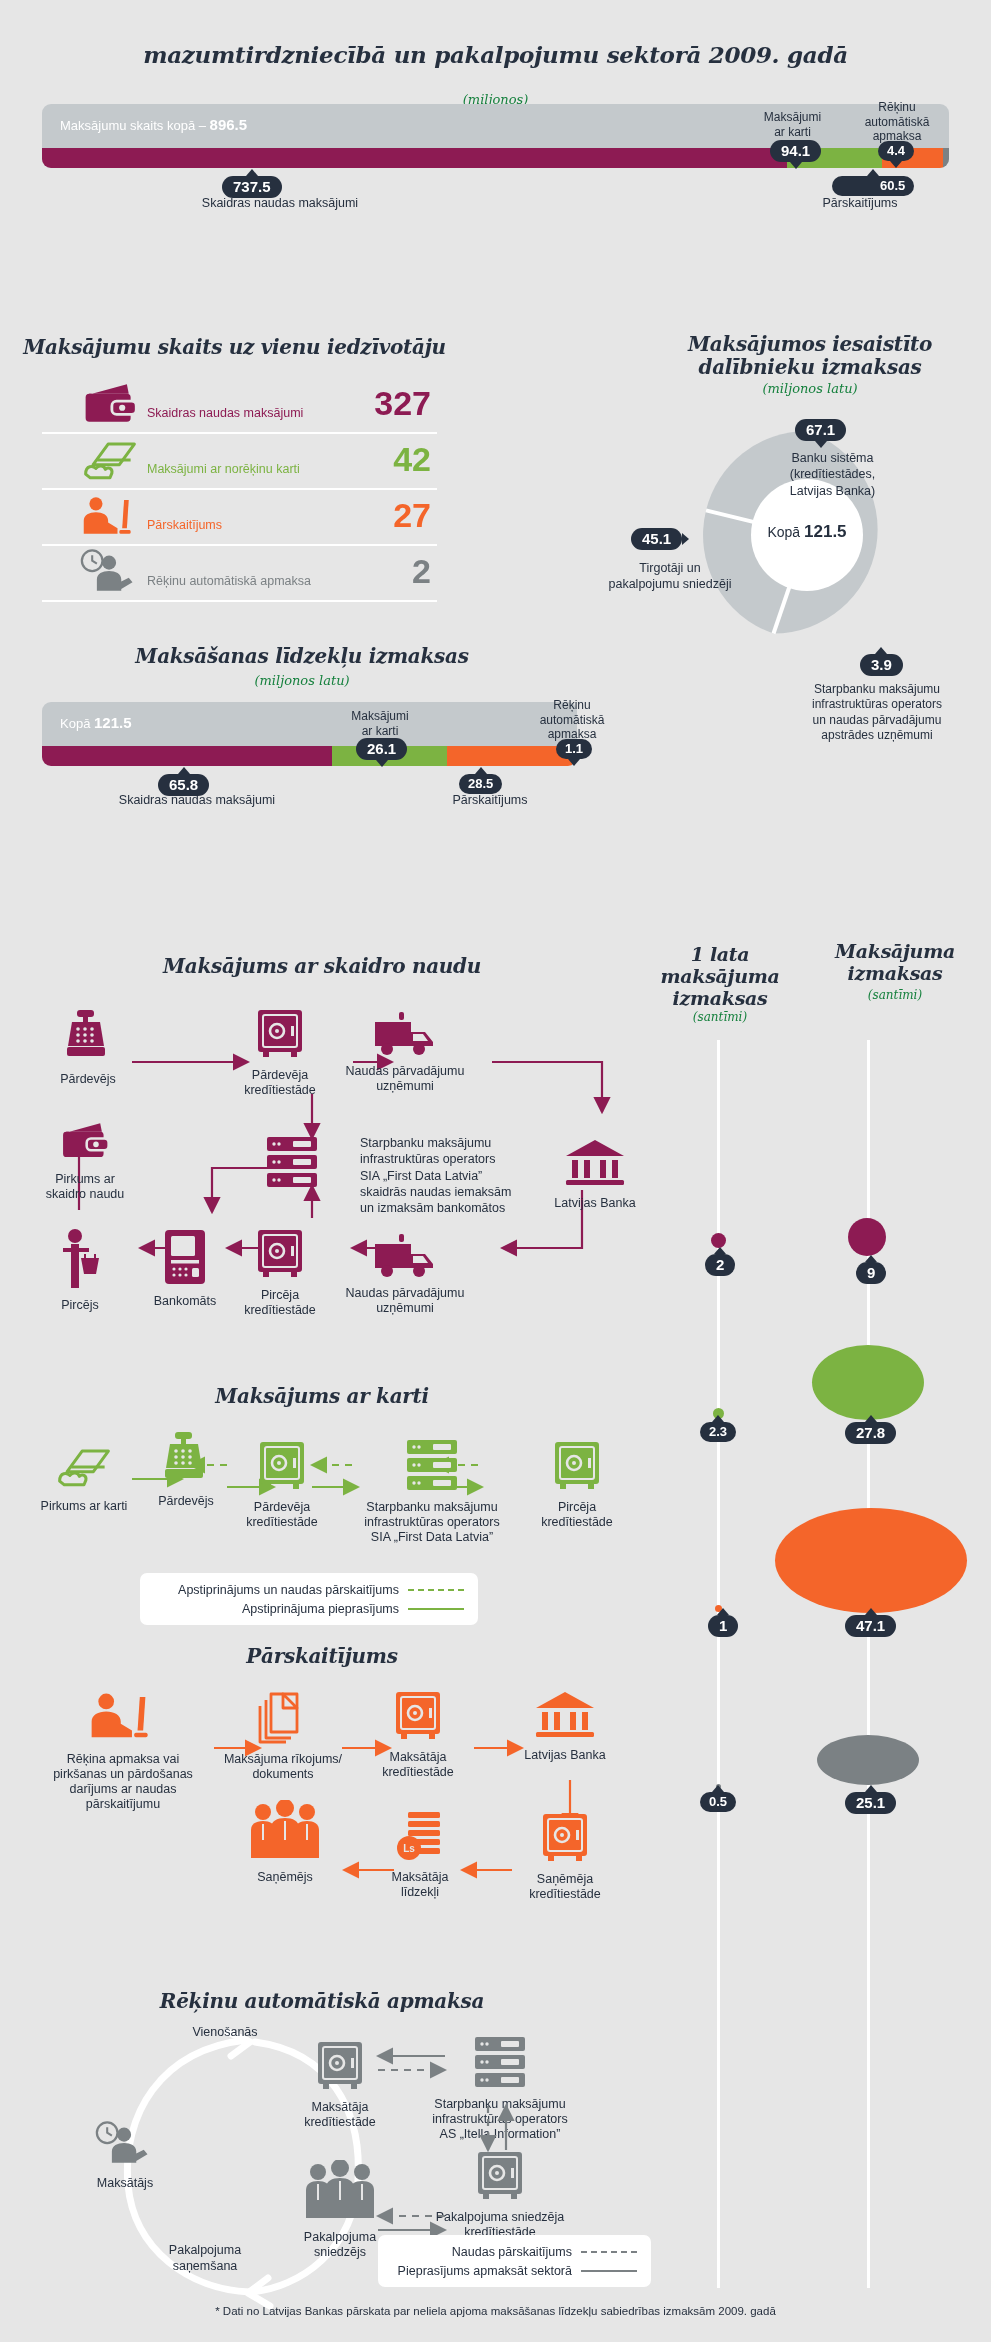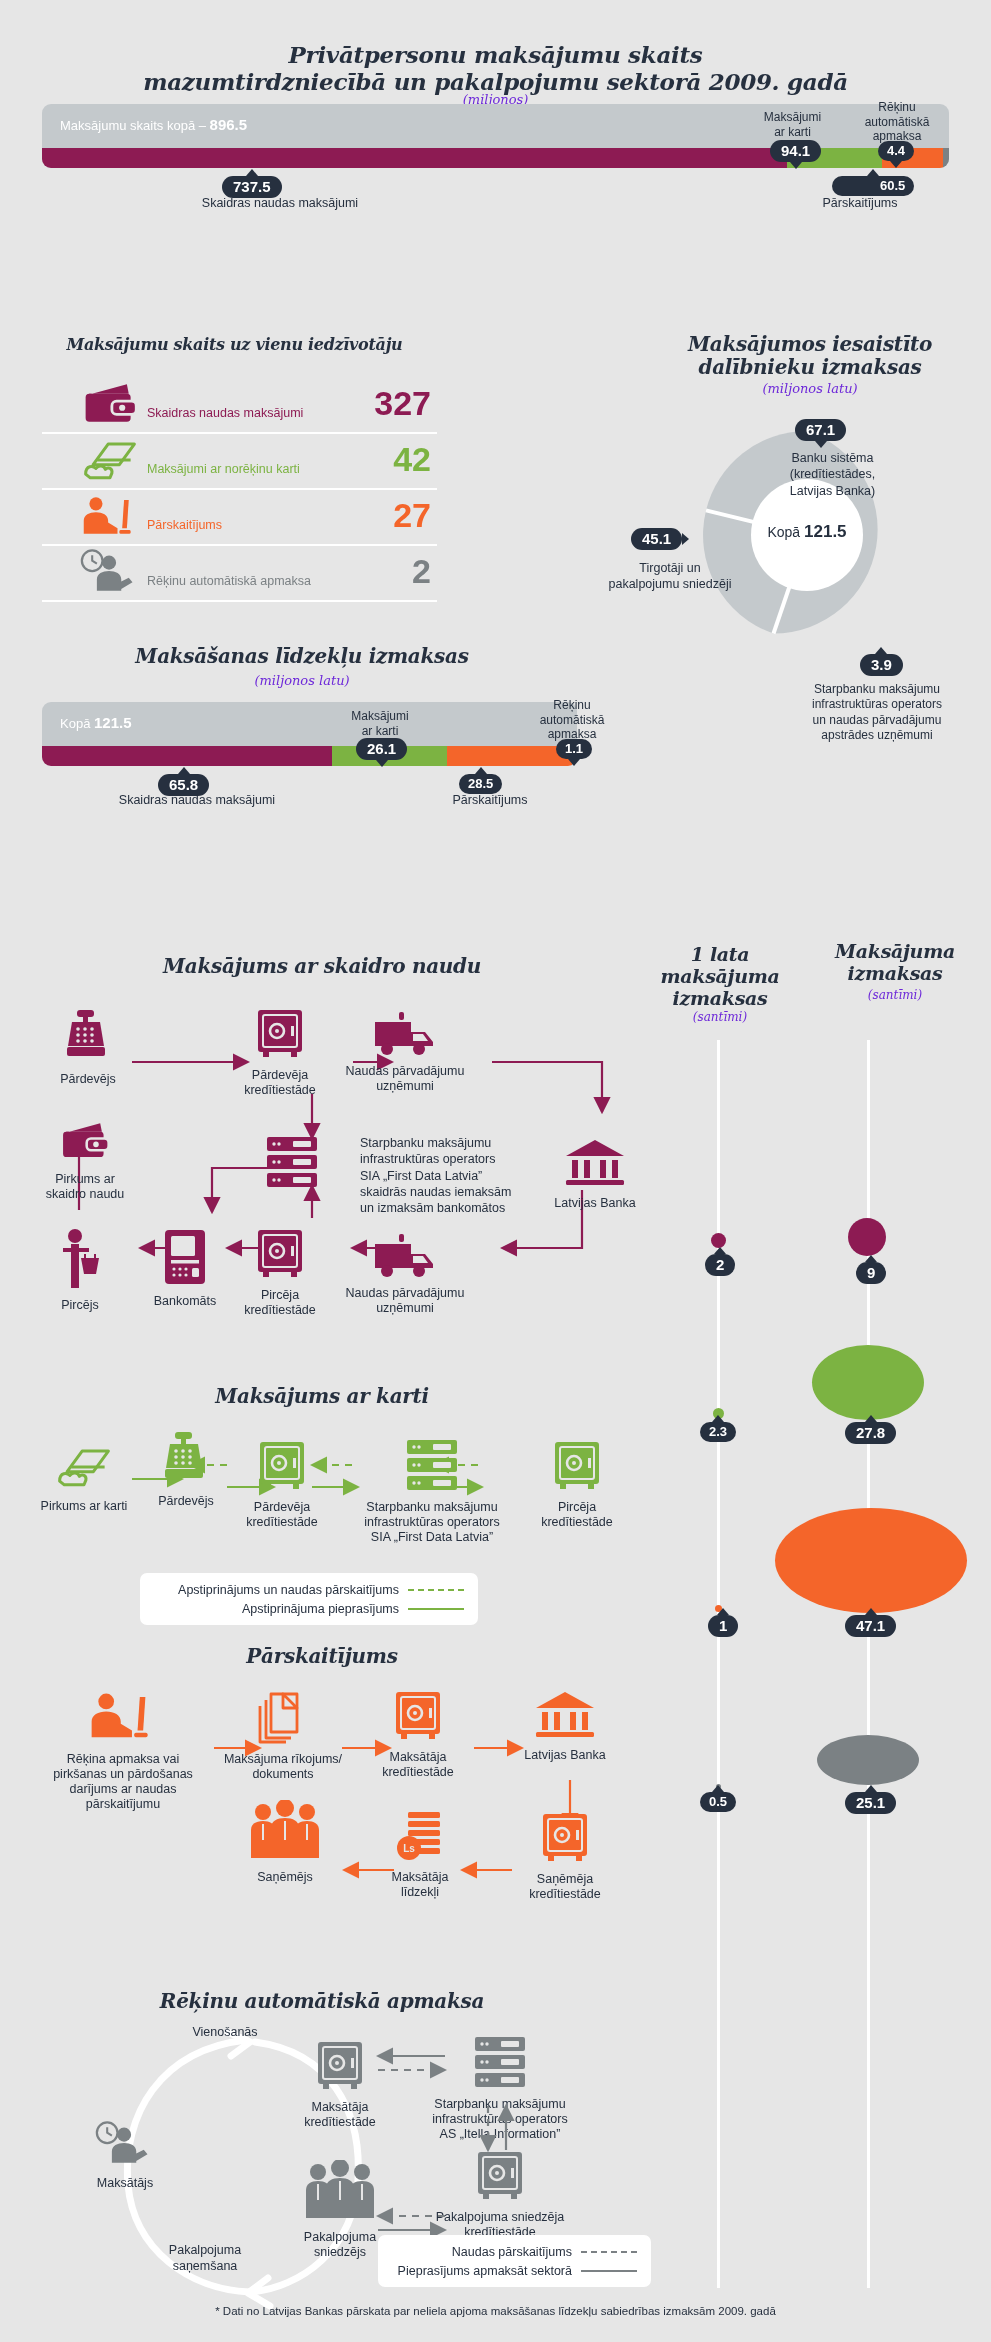--- a/index.html
+++ b/index.html
@@ -13,21 +13,21 @@
   .abs{position:absolute;}
   .ttl{
     font-family:"DejaVu Serif", serif;
     font-weight:bold; font-style:italic;
     color:#26303f; text-align:center; line-height:1.16;
     letter-spacing:-0.3px;
   }
   .sub{
     font-family:"DejaVu Serif", serif;
     font-style:italic; font-weight:normal;
-    text-align:center; color:#6d28d9;
+    text-align:center; color:#15803d;
   }
   
   .pill{
     position:absolute;
     background:#26303f; color:#fff;
     border-radius:11px;
     font-weight:bold; font-size:15px;
     padding:3px 11px 4px 11px;
     line-height:1;
     white-space:nowrap;
@@ -76,21 +76,20 @@
   .colline{position:absolute;width:3px;background:#fff;}
   .bub{position:absolute;border-radius:50%;}
   .foot{
     position:absolute;width:100%;text-align:center;font-size:11.5px;color:#26303f;
   }
 </style>
 </head>
 <body>
 
 <div class="abs ttl" style="left:0;top:42px;width:991px;font-size:23px;">
-  <div>Privātpersonu maksājumu skaits</div>
   <div>mazumtirdzniecībā un pakalpojumu sektorā 2009. gadā</div>
 </div>
 <div class="abs sub" style="left:0;top:92px;width:991px;font-size:13px;">(miljonos)</div>
 
 <div class="barpanel" style="left:42px;top:104px;width:907px;height:64px;">
   <div class="total">
     <span>Maksājumu skaits kopā – </span><b>896.5</b>
   </div>
 </div>
 <div class="segrow" style="left:42px;top:148px;width:907px;">
@@ -107,21 +106,21 @@
 <div class="capw" style="left:845px;top:100px;width:104px;">
   <span>Rēķinu</span><br><span>automātiskā</span><br><span>apmaksa</span>
 </div>
 <div class="pill down sm" style="left:878px;top:141px;">4.4</div>
 
 <div class="pill up" style="left:222px;top:176px;">737.5</div>
 <div class="cap" style="left:135px;top:196px;width:290px;">Skaidras naudas maksājumi</div>
 <div class="pill up sm" style="left:832px;top:176px;padding-left:48px;">60.5</div>
 <div class="cap" style="left:770px;top:196px;width:180px;">Pārskaitījums</div>
 
-<div class="abs ttl" style="left:22px;top:336px;width:425px;font-size:16px;">Maksājumu skaits uz vienu iedzīvotāju</div>
+<div class="abs ttl" style="left:22px;top:336px;width:425px;font-size:20px;">Maksājumu skaits uz vienu iedzīvotāju</div>
 
 <div class="abs" style="left:42px;top:376px;width:395px;">
 
   <div class="pcrow" style="top:0;">
     <svg class="pcicon" viewBox="0 0 64 50">
       <path fill="#8d1b53" d="M6 16 L50 4 L52 14 L10 14 Z"></path>
       <rect x="6" y="14" width="48" height="30" rx="4" fill="#8d1b53"></rect>
       <rect x="34" y="22" width="26" height="14" rx="5" fill="#8d1b53" stroke="#e6e6e6" stroke-width="3"></rect>
       <circle cx="45" cy="29" r="3.3" fill="#e6e6e6"></circle>
     </svg>

